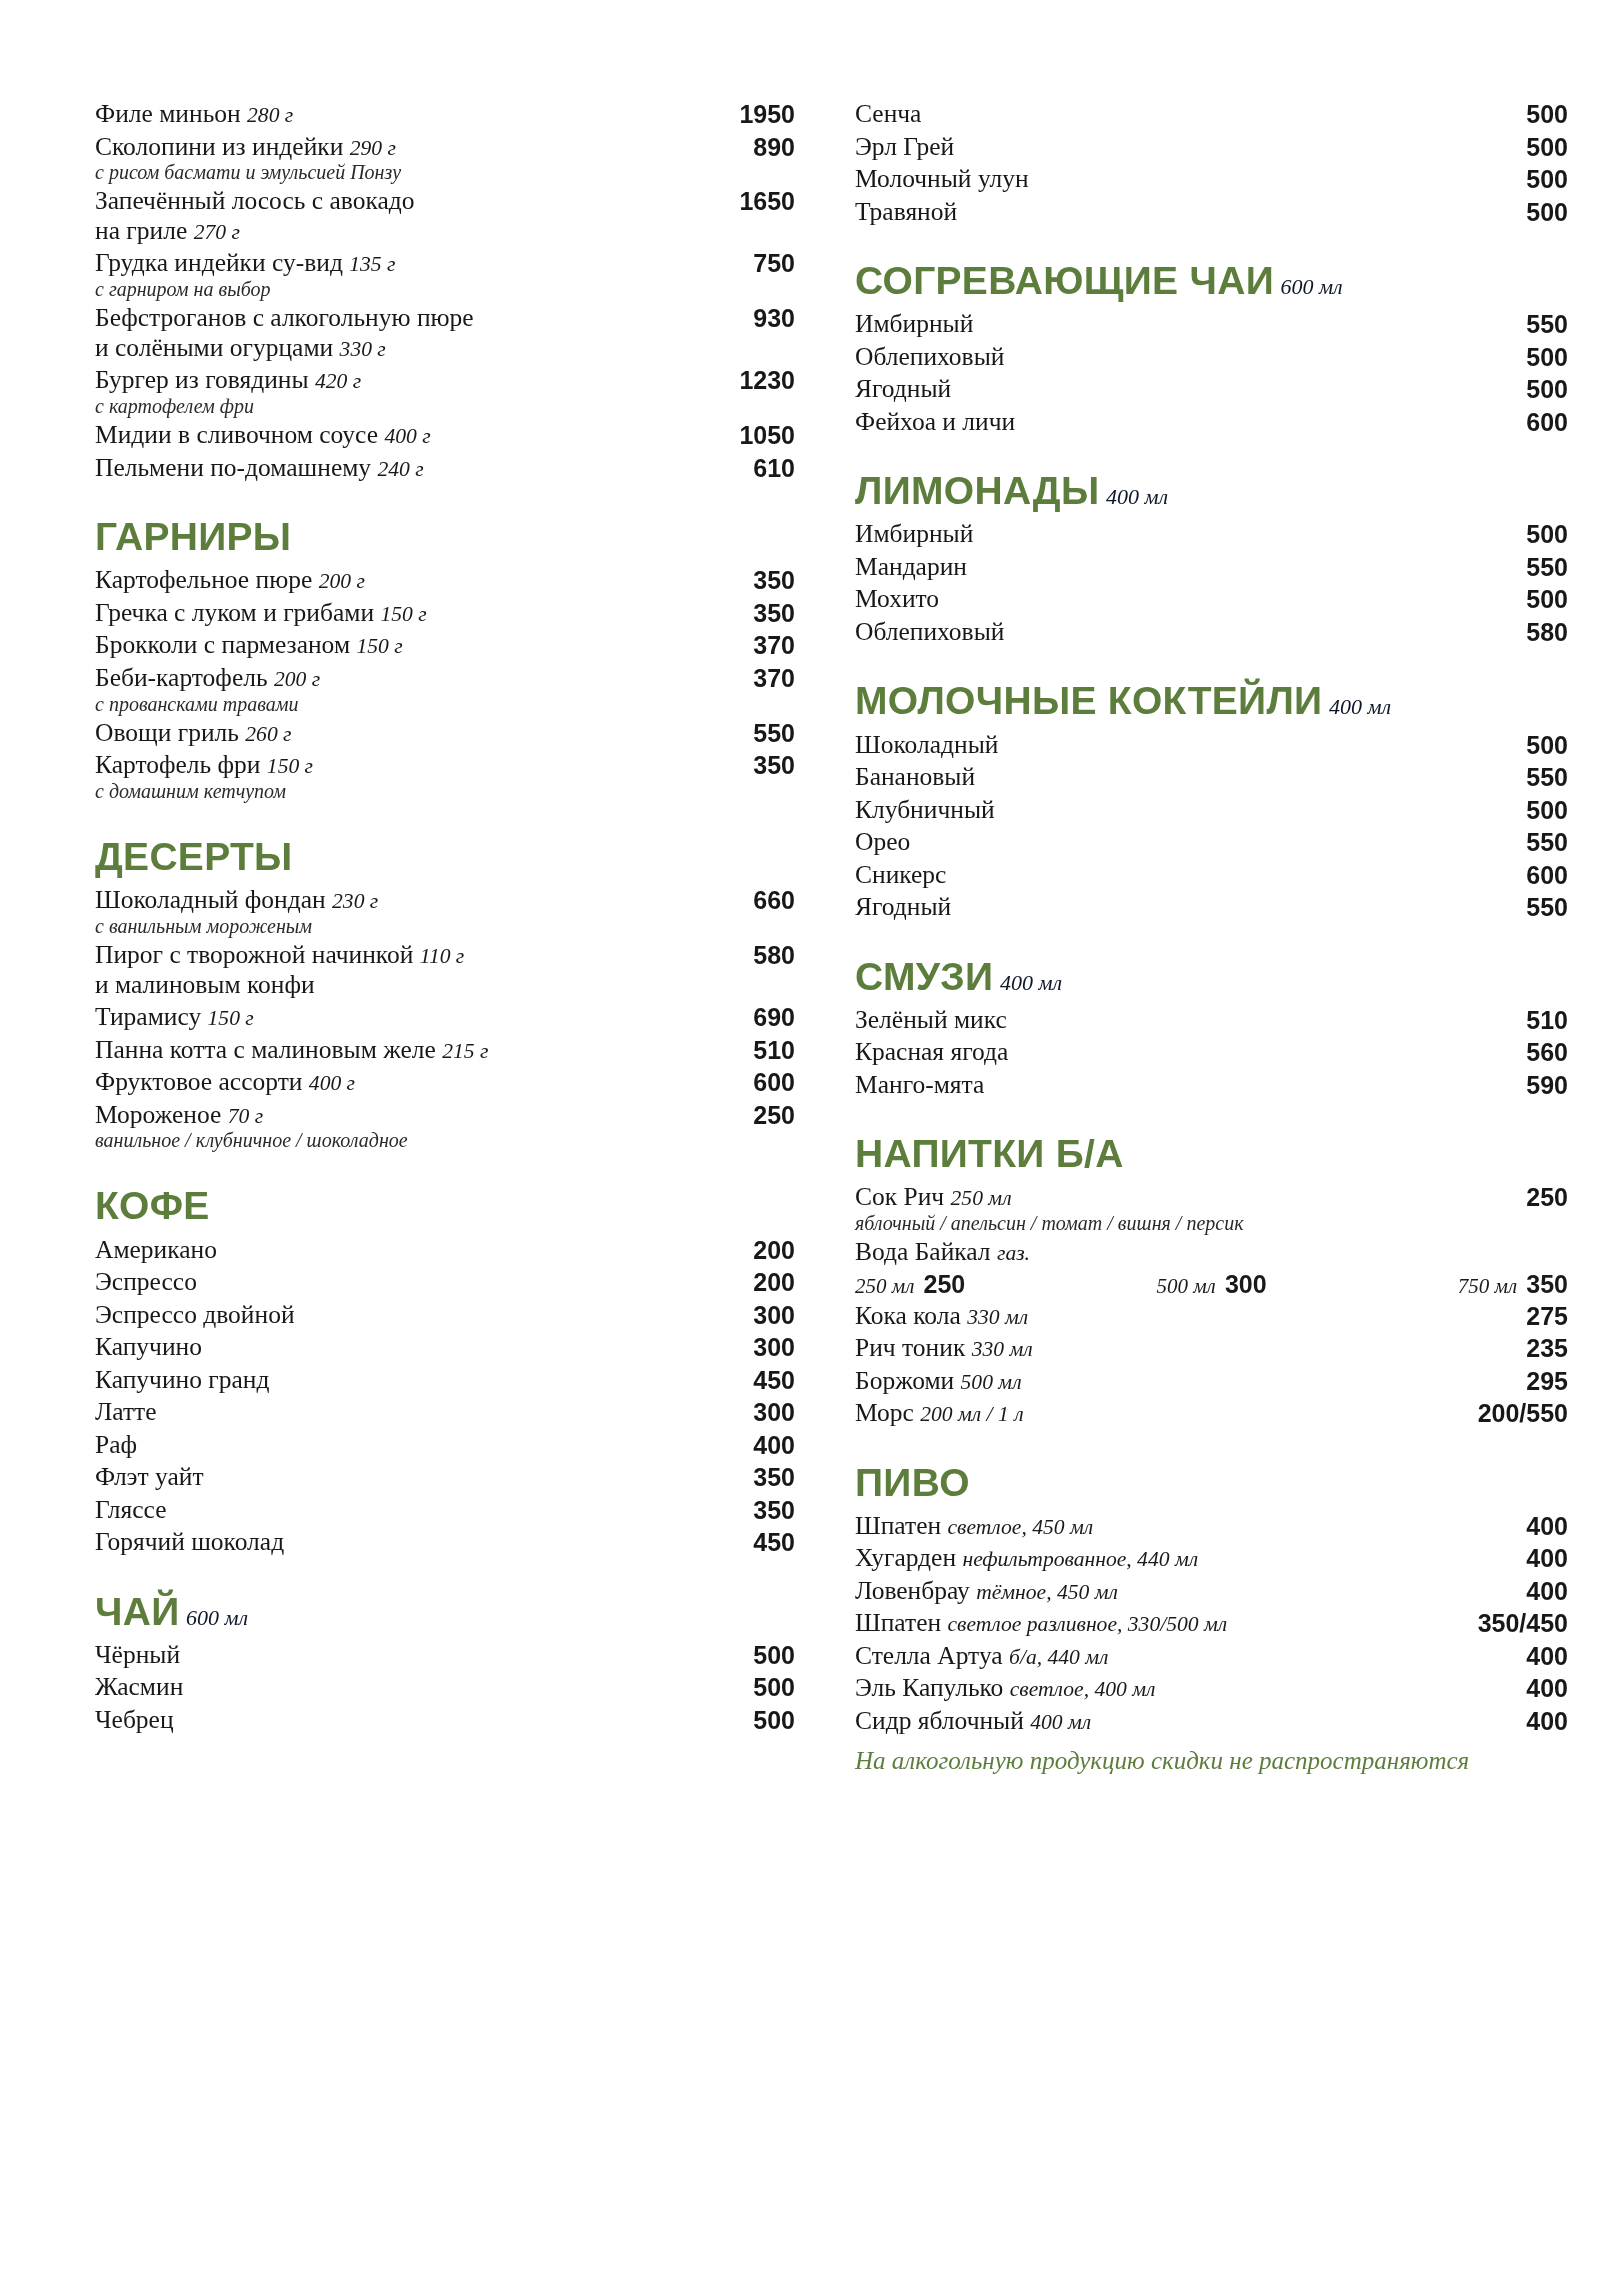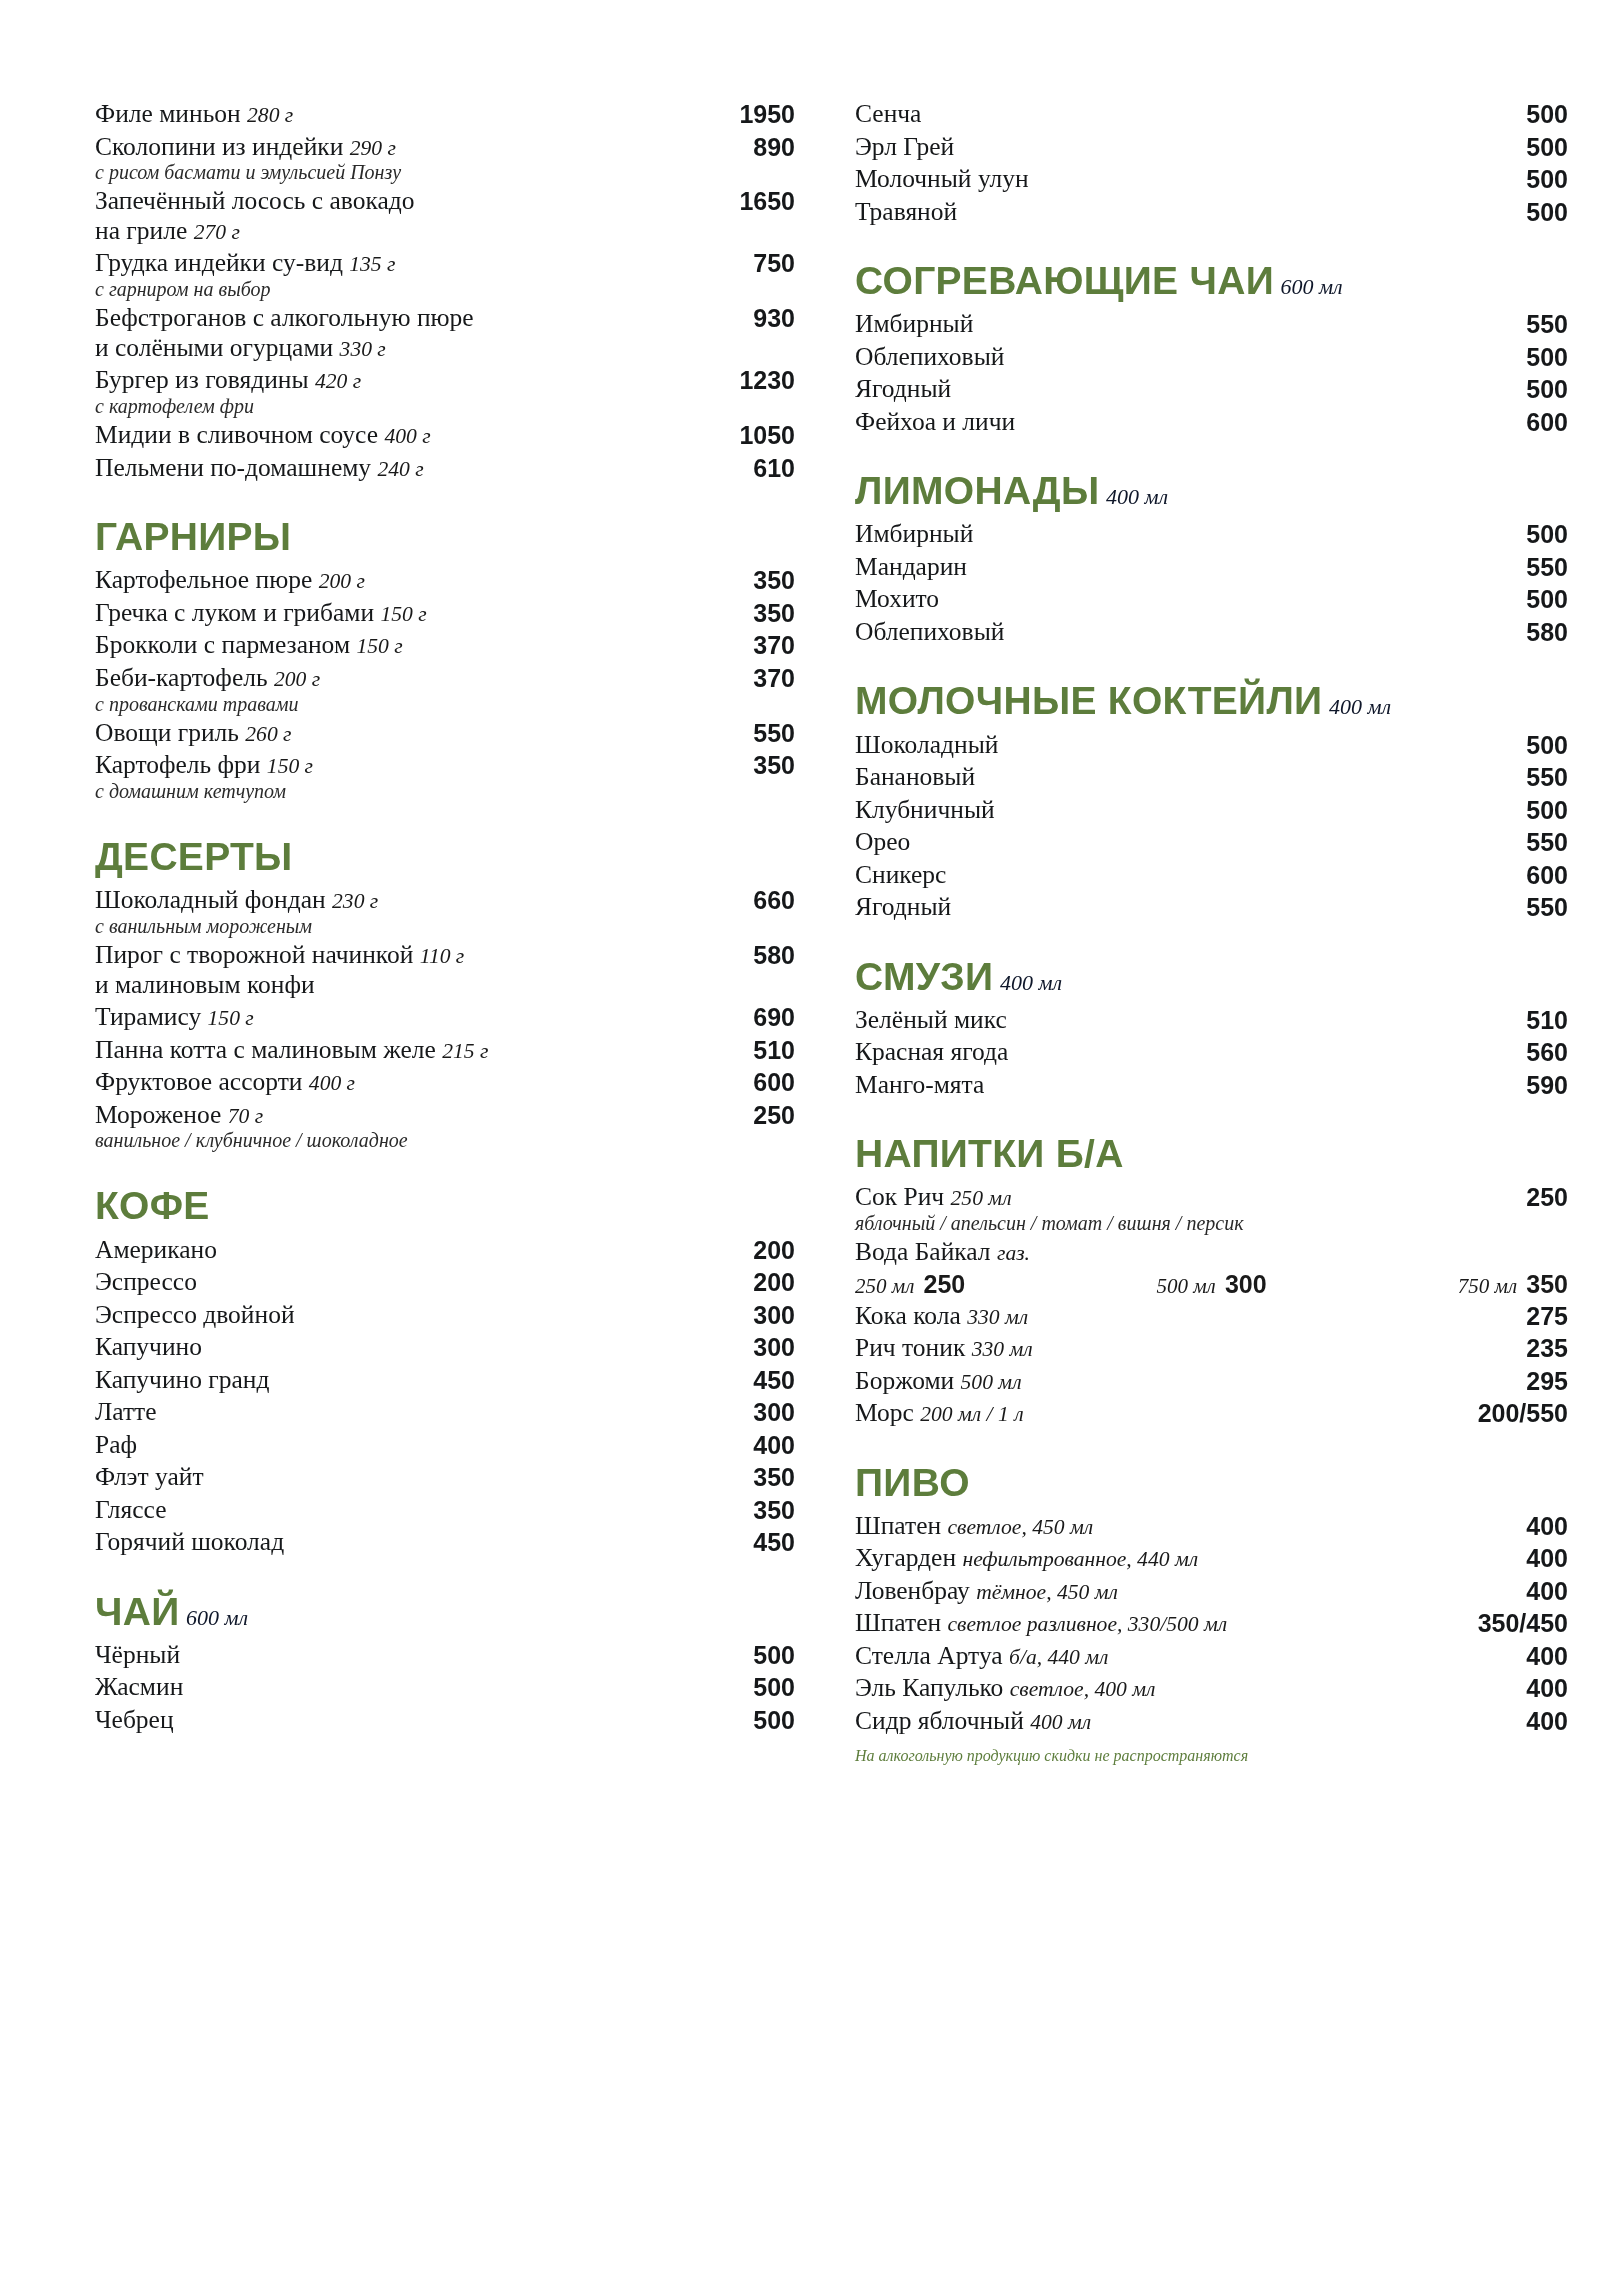--- a/index.html
+++ b/index.html
@@ -119,21 +119,21 @@
   .water-row .wprice {
     font-family: "Liberation Sans", sans-serif;
     font-weight: bold;
     font-size: 25px;
   }
   .water-row .spacer { flex: 1 1 auto; }
 
   .footnote {
     font-family: "Liberation Serif", serif;
     font-style: italic;
-    font-size: 16px;
+    font-size: 25px;
     color: #5d7d3c;
     margin-top: 10.5px;
   }
 </style>
 </head>
 <body>
 
 <div class="page">
   <div class="col left" id="col-left">
       <div class="item">

